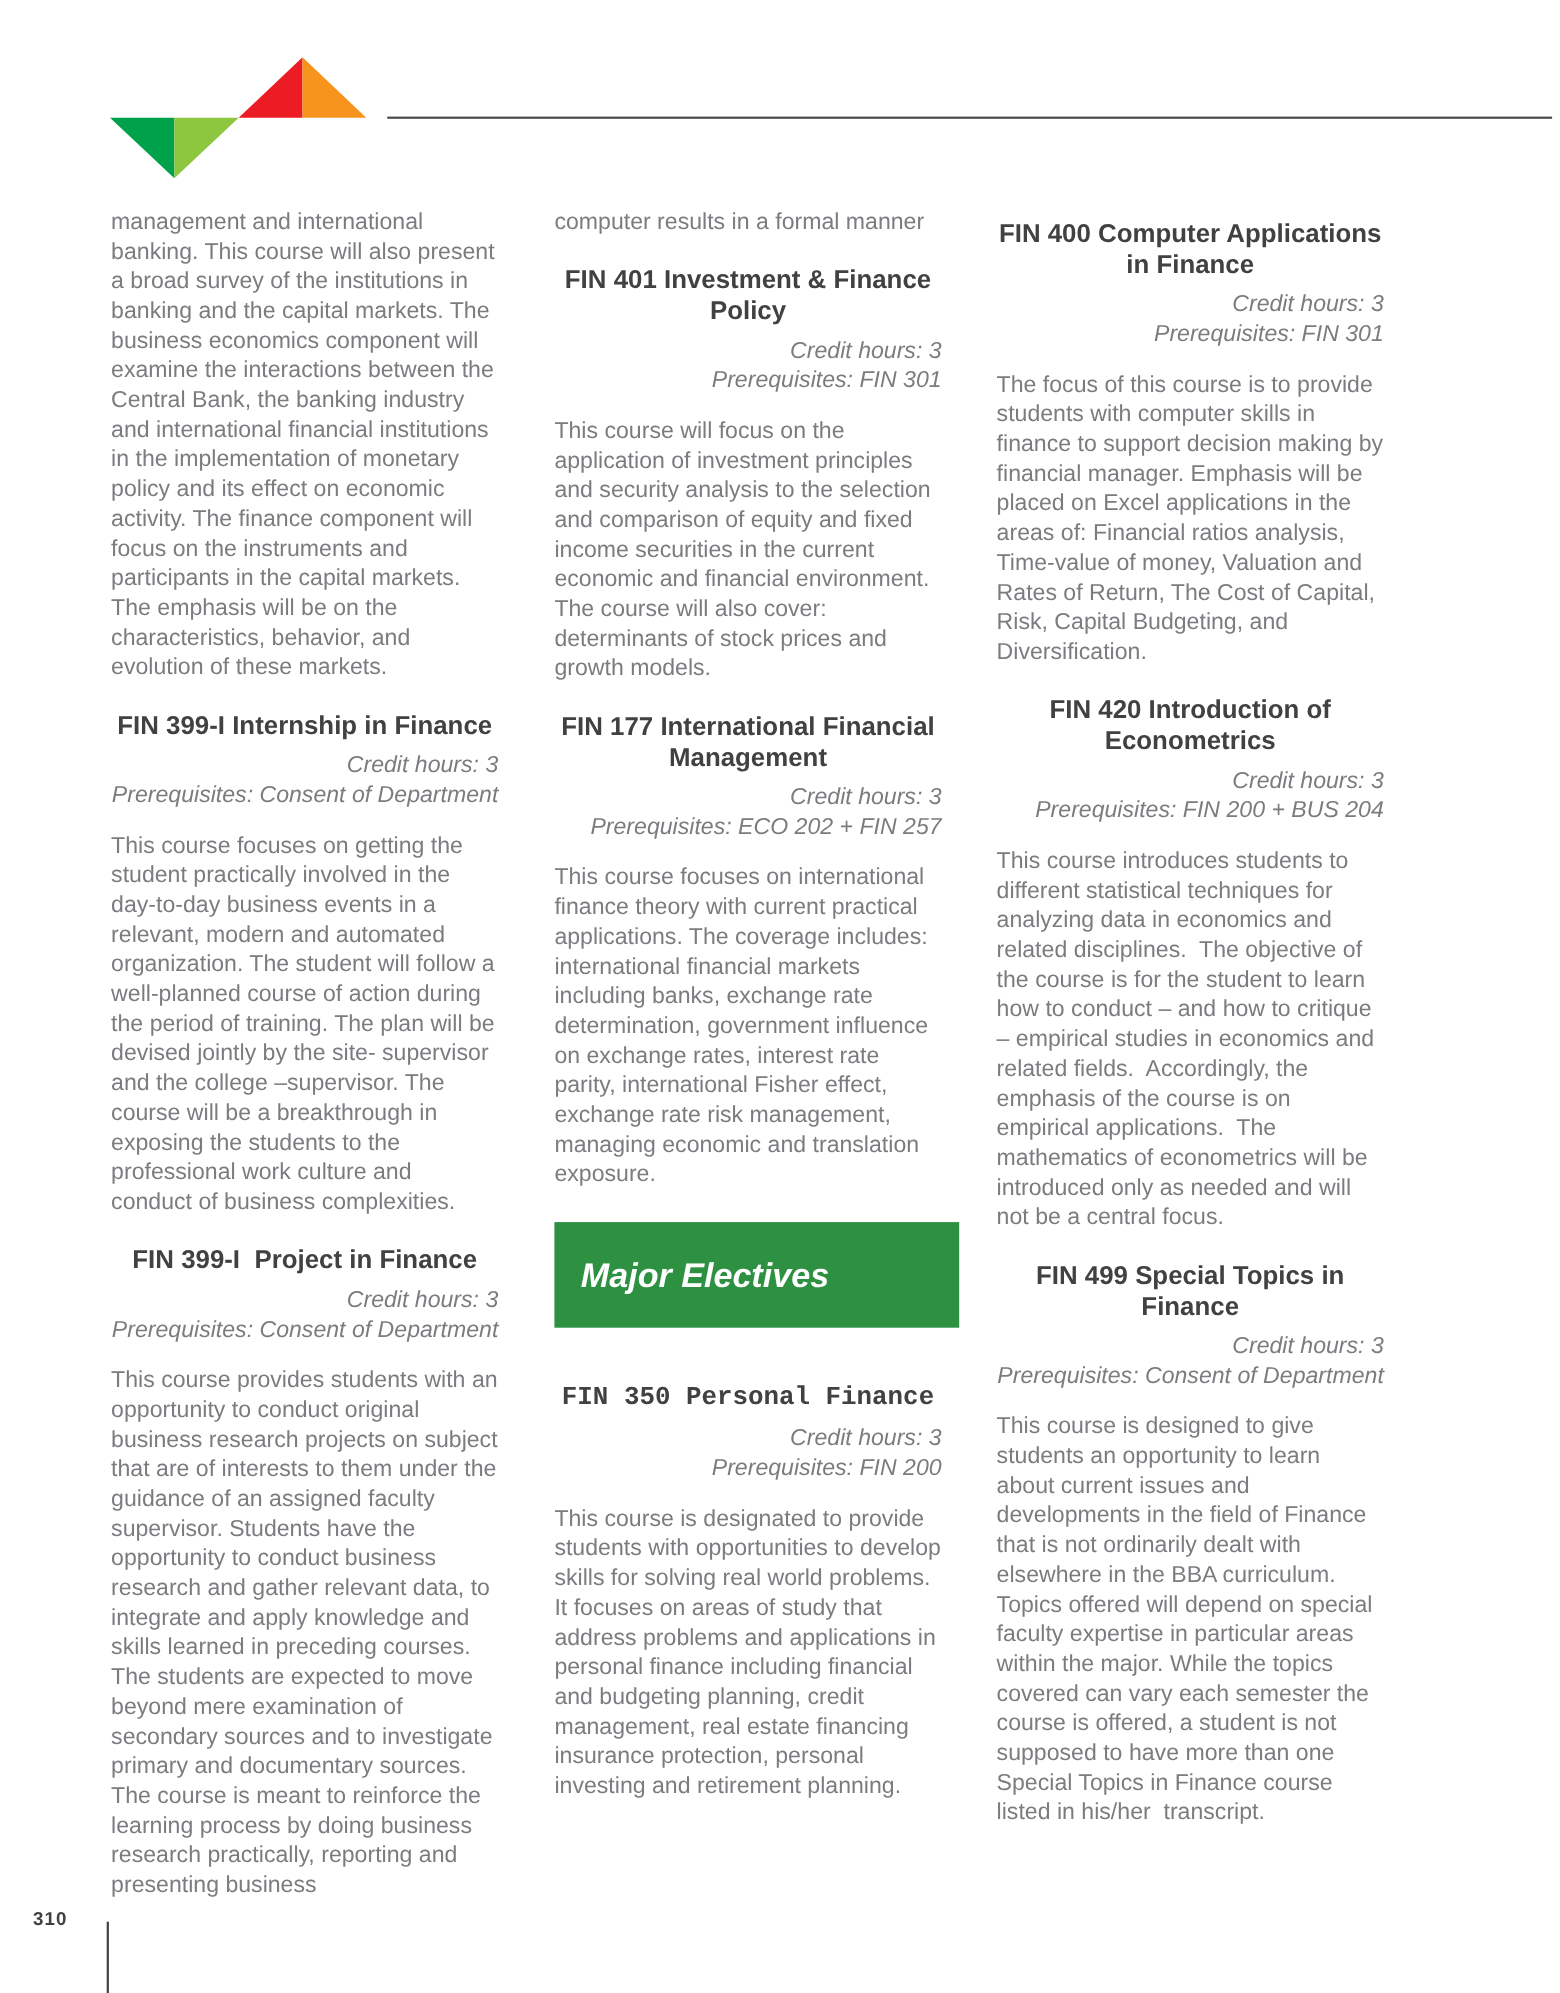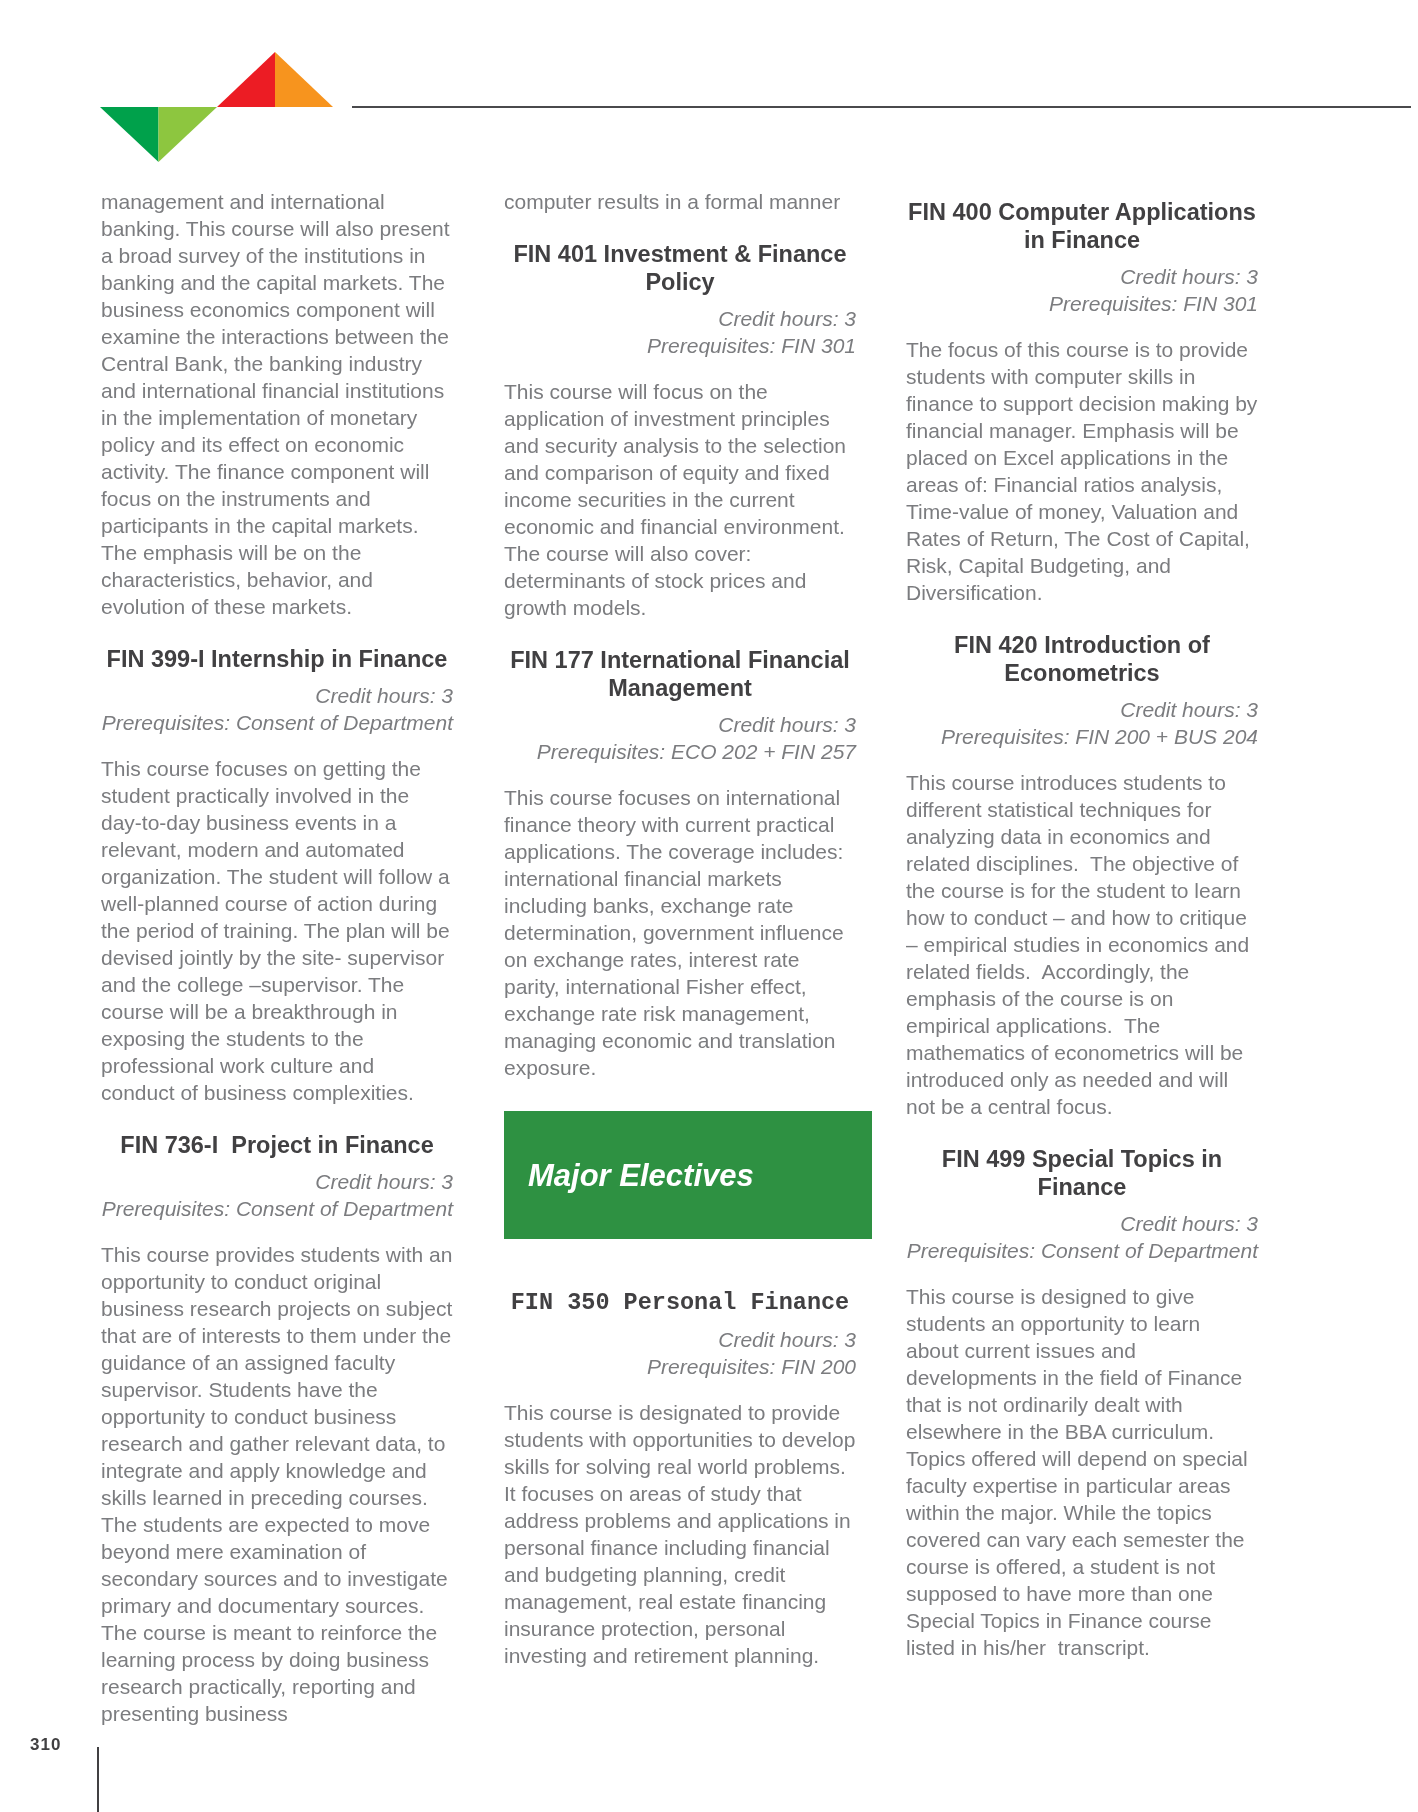--- a/index.html
+++ b/index.html
@@ -15,21 +15,21 @@
   .col{position:absolute;top:188px;width:352px;color:#7b7c7f;font-size:21px;line-height:27px;}
   #col-1{left:101px;}
   #col-2{left:504px;}
   #col-3{left:906px;}
   .intro{margin:0;white-space:pre-wrap;}
   .course-title{font-size:23.5px;line-height:28px;font-weight:bold;color:#414042;margin:25px 0 9px;white-space:pre-wrap;text-align:center;}
   .meta{font-style:italic;margin:0 0 19px;text-align:right;}
   .desc{margin:0;white-space:pre-wrap;}
   
   .banner{
-    width:368px;height:128px;background:#2e9142;color:#ffffff;
+    width:368px;height:96px;background:#2e9142;color:#ffffff;
     font-weight:bold;font-style:italic;font-size:31px;line-height:1;
     display:flex;align-items:center;padding-left:24px;box-sizing:border-box;
     margin:30px 0 50px 0;
   }
   
   .page-number{position:absolute;left:30px;top:1735px;font-size:17px;font-weight:bold;color:#414042;letter-spacing:1px;}
   .footer-rule{position:absolute;left:97px;top:1747px;width:2px;height:65px;background:#414042;}
 </style>
 </head>
 <body>
@@ -45,21 +45,21 @@
 <div class="col" id="col-1">
   <p class="intro">management and international banking. This course will also present a broad survey of the institutions in banking and the capital markets. The business economics component will examine the interactions between the Central Bank, the banking industry and international financial institutions in the implementation of monetary policy and its effect on economic activity. The finance component will focus on the instruments and participants in the capital markets. The emphasis will be on the characteristics, behavior, and evolution of these markets.</p>
 
   <div>
     <h3 class="course-title">FIN 399-I Internship in Finance</h3>
     <p class="meta"><span>Credit hours: 3</span><br><span>Prerequisites: Consent of Department</span></p>
     <p class="desc">This course focuses on getting the student practically involved in the day-to-day business events in a relevant, modern and automated organization. The student will follow a well-planned course of action during the period of training. The plan will be devised jointly by the site- supervisor and the college –supervisor. The course will be a breakthrough in exposing the students to the professional work culture and conduct of business complexities.</p>
   </div>
 
   <div>
-    <h3 class="course-title">FIN 736-I  Project in Finance</h3>
+    <h3 class="course-title">FIN 399-I  Project in Finance</h3>
     <p class="meta"><span>Credit hours: 3</span><br><span>Prerequisites: Consent of Department</span></p>
     <p class="desc">This course provides students with an opportunity to conduct original business research projects on subject that are of interests to them under the guidance of an assigned faculty supervisor. Students have the opportunity to conduct business research and gather relevant data, to integrate and apply knowledge and skills learned in preceding courses. The students are expected to move beyond mere examination of secondary sources and to investigate primary and documentary sources. The course is meant to reinforce the learning process by doing business research practically, reporting and presenting business</p>
   </div>
 </div>
 
 <div class="col" id="col-2">
   <p class="intro">computer results in a formal manner</p>
 
   <div>
     <h3 class="course-title">FIN 401 Investment &amp; Finance Policy</h3>

